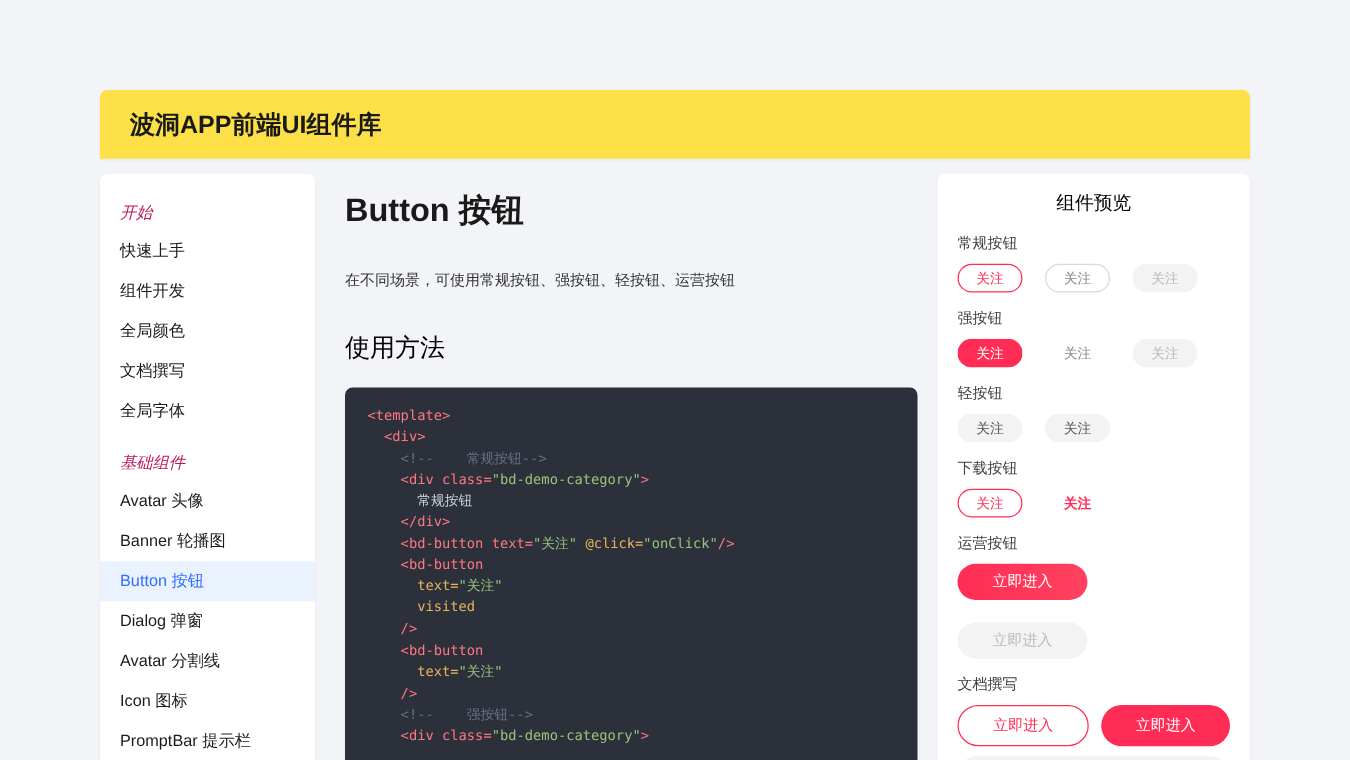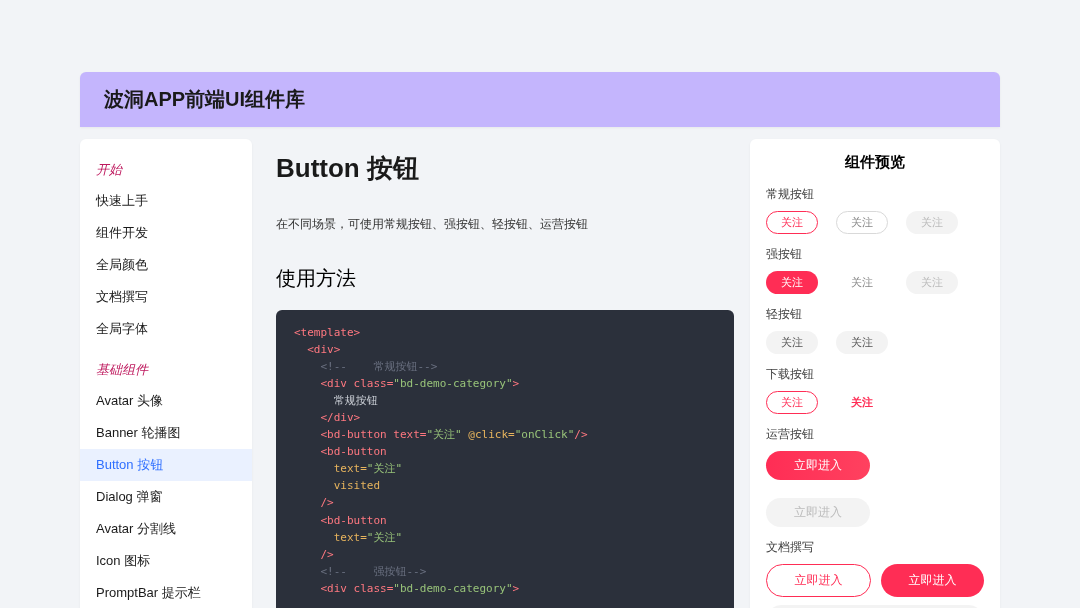--- a/index.html
+++ b/index.html
@@ -7,21 +7,21 @@
   font-family: -apple-system, BlinkMacSystemFont, "Segoe UI", "PingFang SC", "Microsoft YaHei", sans-serif;
   background: #f2f4f7;
   width: 1080px;
   height: 608px;
   overflow: hidden;
 }
 .outer-wrap {
   padding: 72px 80px 0 80px;
 }
 .header {
-  background: #c4b5fd;
+  background: #fde047;
   border-radius: 6px 6px 0 0;
   padding: 14px 24px;
   box-shadow: 0 1px 3px rgba(0,0,0,0.05);
 }
 .header h1 {
   font-size: 20px;
   font-weight: 700;
   color: #1a1a1a;
 }
 .main {
@@ -104,21 +104,21 @@
   width: 250px;
   background: #fff;
   border-radius: 6px;
   box-shadow: 0 1px 3px rgba(0,0,0,0.05);
   padding: 14px 16px;
   overflow: hidden;
 }
 .preview .preview-title {
   text-align: center;
   font-size: 15px;
-  font-weight: 700;
+  font-weight: 400;
   margin-bottom: 14px;
 }
 .preview .cat {
   font-size: 12px;
   color: #404040;
   margin-top: 12px;
   margin-bottom: 8px;
 }
 .btn-row { display: flex; gap: 18px; flex-wrap: wrap; }
 

